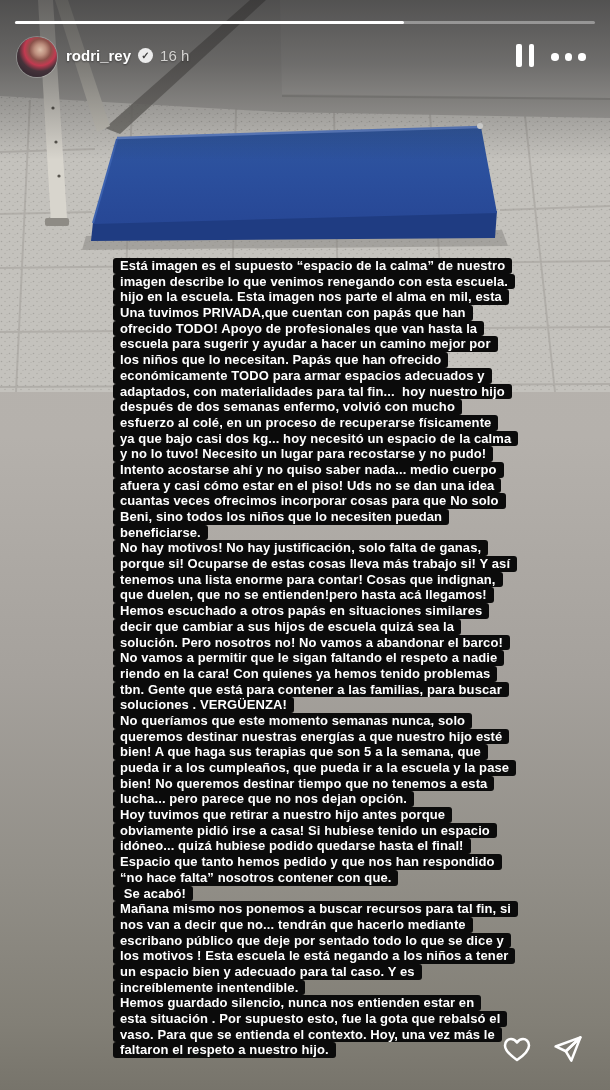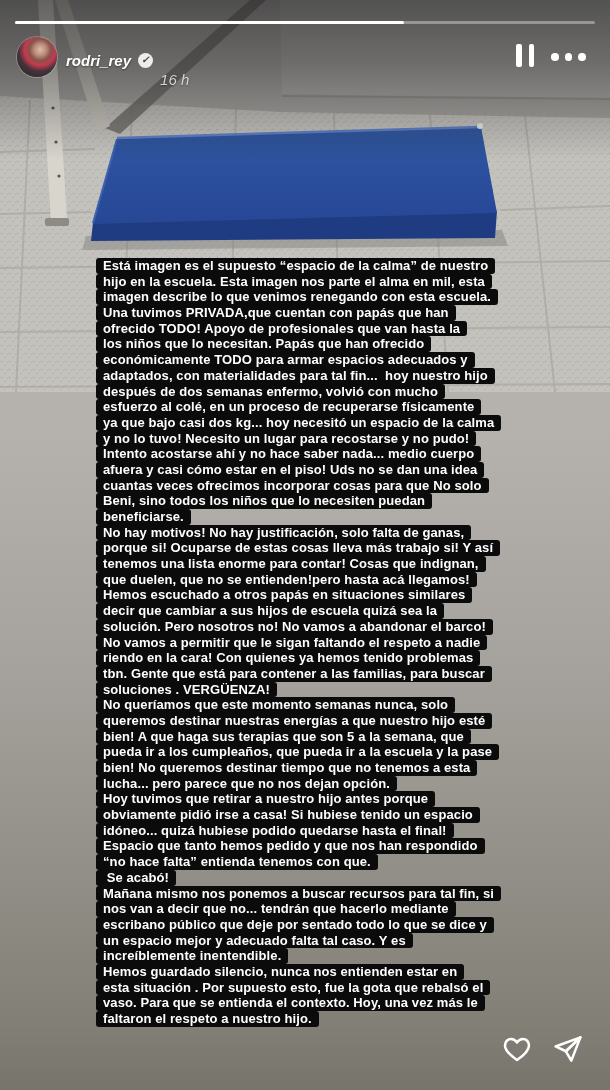--- a/index.html
+++ b/index.html
@@ -10,31 +10,31 @@
   .photo{position:absolute;top:0;left:0;width:610px;height:392px;}
   .scrim{position:absolute;top:0;left:0;width:610px;height:160px;z-index:3;pointer-events:none;
     background:linear-gradient(180deg,rgba(22,22,24,.60) 0%,rgba(22,22,24,.42) 40%,rgba(22,22,24,0) 100%);}
   
   .progress-track{position:absolute;top:21px;left:15px;width:580px;height:3px;border-radius:2px;
     background:rgba(255,255,255,.36);z-index:5;}
   .progress-fill{height:100%;border-radius:2px;background:#ffffff;}
   .avatar{position:absolute;top:37px;left:17px;width:40px;height:40px;border-radius:50%;z-index:5;
     background:radial-gradient(circle at 58% 32%,#dcbda8 0%,#bd8f7e 16%,#8a524a 30%,#c23a50 44%,#45333a 60%,#241f28 100%);
     box-shadow:0 0 0 1px rgba(255,255,255,.25);}
-  .username-row{position:absolute;top:32px;left:66px;display:flex;align-items:center;gap:7px;z-index:5;font-style:italic;}
+  .username-row{position:absolute;top:47px;left:66px;display:flex;align-items:center;gap:7px;z-index:5;}
   .username{color:#ffffff;font-weight:bold;font-size:15px;text-shadow:0 1px 2px rgba(0,0,0,.45);}
   .badge{width:15px;height:15px;border-radius:50%;background:#ececec;color:#3e3e3e;font-size:10px;
     display:flex;align-items:center;justify-content:center;font-weight:bold;line-height:1;}
-  .time{color:#d4d3d1;font-size:15px;text-shadow:0 1px 2px rgba(0,0,0,.35);margin-top:39px;}
+  .time{color:#d4d3d1;font-size:15px;text-shadow:0 1px 2px rgba(0,0,0,.35);}
   .pause{position:absolute;top:44px;left:516px;display:flex;gap:7px;z-index:5;cursor:pointer;}
   .pause span{width:5.5px;height:23px;background:#fff;border-radius:2px;}
   .more{position:absolute;top:53px;left:551px;display:flex;gap:6px;z-index:5;cursor:pointer;}
   .more i{width:7.5px;height:7.5px;background:#fff;border-radius:50%;}
   
-  .text-overlay{position:absolute;left:96px;top:258px;z-index:4;}
+  .text-overlay{position:absolute;left:113px;top:258px;z-index:4;}
   .t-line{display:table;background:#0b0b0b;color:#ffffff;font-size:13px;font-weight:bold;
     line-height:15.68px;height:15.68px;padding:0 7px;border-radius:3px;white-space:pre;letter-spacing:.1px;}
   
   .footer-icons{position:absolute;top:1033px;left:501px;display:flex;gap:19px;z-index:5;}
   .footer-icons svg{display:block;cursor:pointer;}
 </style>
 </head>
 <body>
 
 <div class="story">
@@ -111,32 +111,33 @@
       <span></span>
     </div>
   <div class="more">
       <i></i>
       <i></i>
       <i></i>
     </div>
 
   <div class="text-overlay">
       <span class="t-line">Está imagen es el supuesto “espacio de la calma” de nuestro</span>
+      <span class="t-line">imagen describe lo que venimos renegando con esta escuela.</span>
       <span class="t-line">hijo en la escuela. Esta imagen nos parte el alma en mil, esta</span>
-      <span class="t-line">imagen describe lo que venimos renegando con esta escuela.</span>
       <span class="t-line">Una tuvimos PRIVADA,que cuentan con papás que han</span>
       <span class="t-line">ofrecido TODO! Apoyo de profesionales que van hasta la</span>
+      <span class="t-line">escuela para sugerir y ayudar a hacer un camino mejor por</span>
       <span class="t-line">los niños que lo necesitan. Papás que han ofrecido</span>
       <span class="t-line">económicamente TODO para armar espacios adecuados y</span>
       <span class="t-line">adaptados, con materialidades para tal fin...  hoy nuestro hijo</span>
       <span class="t-line">después de dos semanas enfermo, volvió con mucho</span>
       <span class="t-line">esfuerzo al colé, en un proceso de recuperarse físicamente</span>
       <span class="t-line">ya que bajo casi dos kg... hoy necesitó un espacio de la calma</span>
       <span class="t-line">y no lo tuvo! Necesito un lugar para recostarse y no pudo!</span>
-      <span class="t-line">Intento acostarse ahí y no hace saber nada... medio cuerpo</span>
+      <span class="t-line">Intento acostarse ahí y no quiso saber nada... medio cuerpo</span>
       <span class="t-line">afuera y casi cómo estar en el piso! Uds no se dan una idea</span>
       <span class="t-line">cuantas veces ofrecimos incorporar cosas para que No solo</span>
       <span class="t-line">Beni, sino todos los niños que lo necesiten puedan</span>
       <span class="t-line">beneficiarse.</span>
       <span class="t-line">No hay motivos! No hay justificación, solo falta de ganas,</span>
       <span class="t-line">porque si! Ocuparse de estas cosas lleva más trabajo si! Y así</span>
       <span class="t-line">tenemos una lista enorme para contar! Cosas que indignan,</span>
       <span class="t-line">que duelen, que no se entienden!pero hasta acá llegamos!</span>
       <span class="t-line">Hemos escuchado a otros papás en situaciones similares</span>
       <span class="t-line">decir que cambiar a sus hijos de escuela quizá sea la</span>
@@ -148,26 +149,27 @@
       <span class="t-line">No queríamos que este momento semanas nunca, solo</span>
       <span class="t-line">queremos destinar nuestras energías a que nuestro hijo esté</span>
       <span class="t-line">bien! A que haga sus terapias que son 5 a la semana, que</span>
       <span class="t-line">pueda ir a los cumpleaños, que pueda ir a la escuela y la pase</span>
       <span class="t-line">bien! No queremos destinar tiempo que no tenemos a esta</span>
       <span class="t-line">lucha... pero parece que no nos dejan opción.</span>
       <span class="t-line">Hoy tuvimos que retirar a nuestro hijo antes porque</span>
       <span class="t-line">obviamente pidió irse a casa! Si hubiese tenido un espacio</span>
       <span class="t-line">idóneo... quizá hubiese podido quedarse hasta el final!</span>
       <span class="t-line">Espacio que tanto hemos pedido y que nos han respondido</span>
-      <span class="t-line">“no hace falta” entienda tenemos con que.</span>
+      <span class="t-line">“no hace falta” nosotros contener con que.</span>
       <span class="t-line"> Se acabó!</span>
       <span class="t-line">Mañana mismo nos ponemos a buscar recursos para tal fin, si</span>
       <span class="t-line">nos van a decir que no... tendrán que hacerlo mediante</span>
       <span class="t-line">escribano público que deje por sentado todo lo que se dice y</span>
-      <span class="t-line">un espacio mejor y adecuado falta tal caso. Y es</span>
+      <span class="t-line">los motivos ! Esta escuela le está negando a los niños a tener</span>
+      <span class="t-line">un espacio bien y adecuado para tal caso. Y es</span>
       <span class="t-line">increíblemente inentendible.</span>
       <span class="t-line">Hemos guardado silencio, nunca nos entienden estar en</span>
       <span class="t-line">esta situación . Por supuesto esto, fue la gota que rebalsó el</span>
       <span class="t-line">vaso. Para que se entienda el contexto. Hoy, una vez más le</span>
       <span class="t-line">faltaron el respeto a nuestro hijo.</span>
     </div>
 
   <div class="footer-icons">
     <svg width="32" height="32" viewBox="0 0 24 24" fill="none" stroke="#ffffff" stroke-width="1.9" stroke-linecap="round" stroke-linejoin="round">
       <path d="M12 20.3C8.6 17.9 3 13.9 3 9.3 3 6.4 5.2 4.5 7.5 4.5c1.8 0 3.4 1 4.5 2.6 1.1-1.6 2.7-2.6 4.5-2.6 2.3 0 4.5 1.9 4.5 4.8 0 4.6-5.6 8.6-9 11z"></path>

